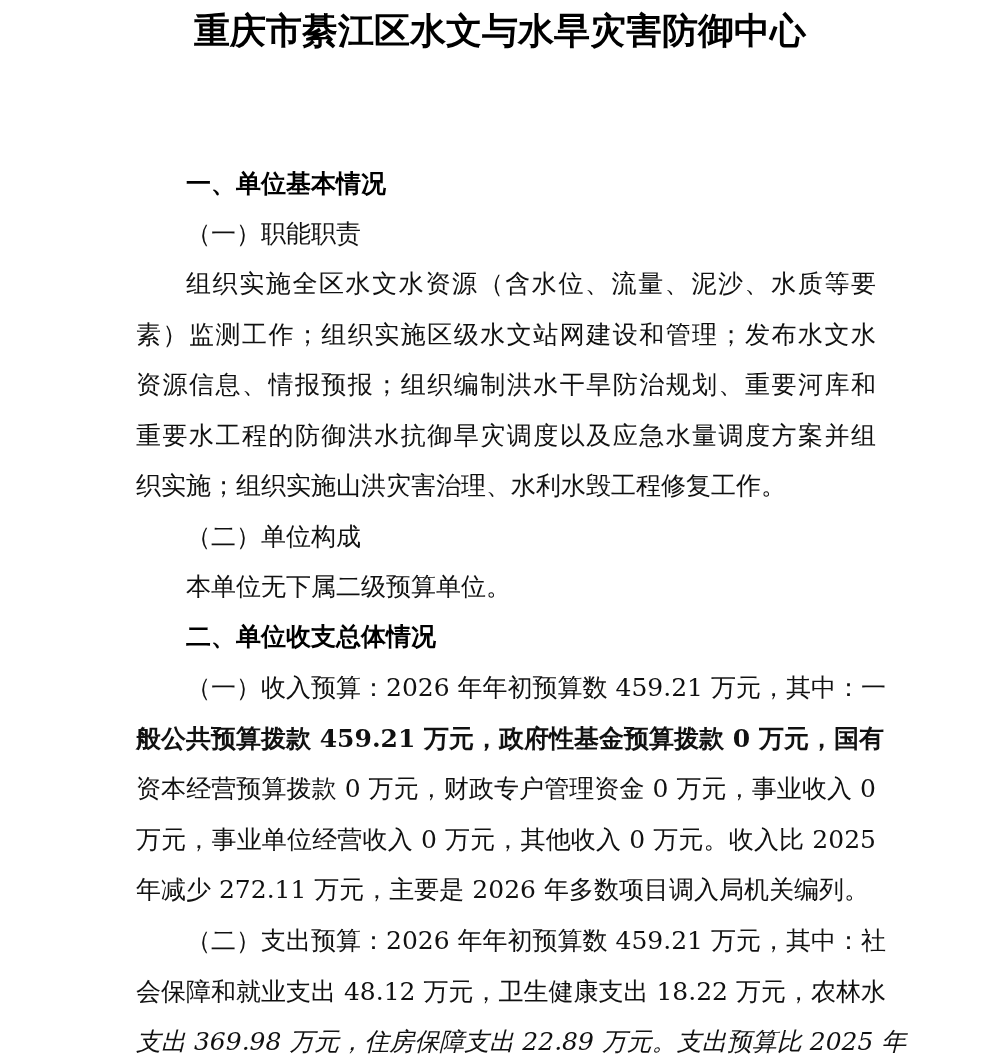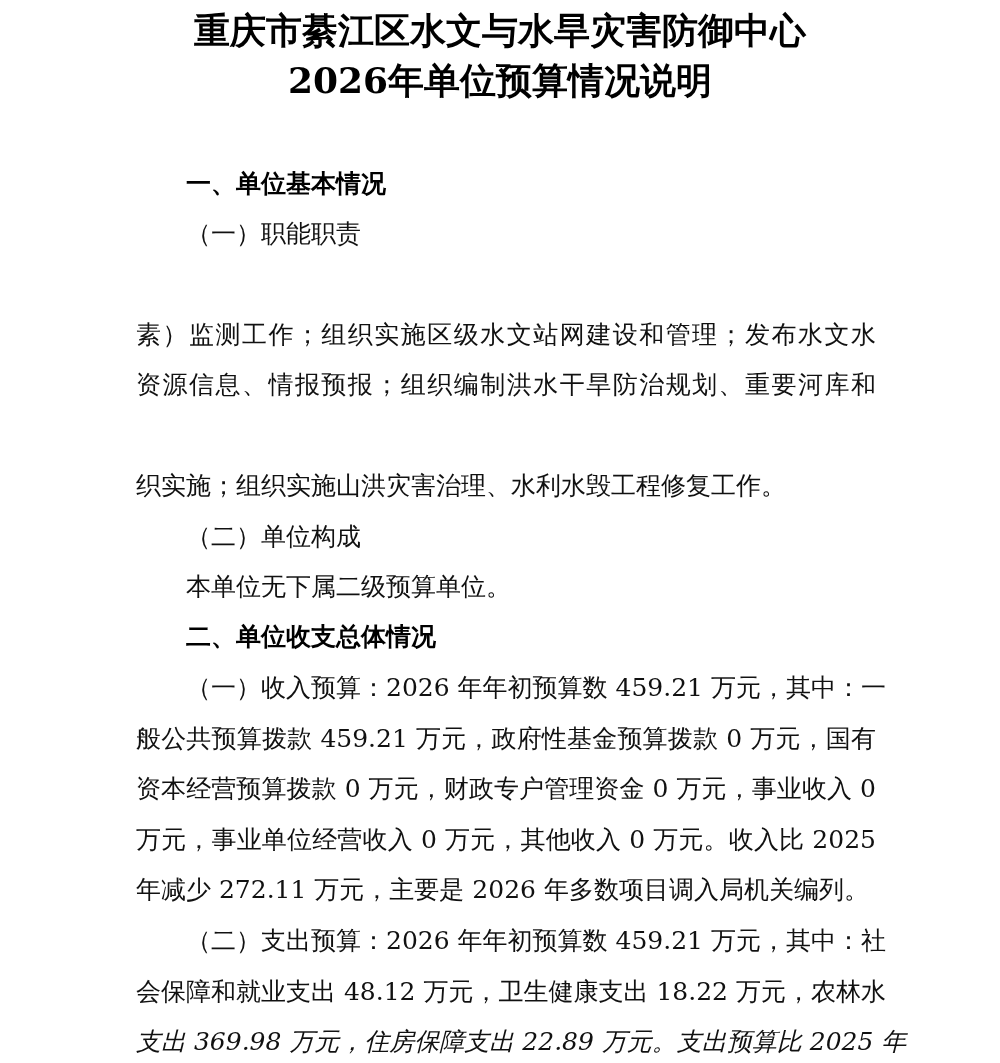--- a/index.html
+++ b/index.html
@@ -69,38 +69,39 @@
       white-space: nowrap;
       color: #111111;
     }
   </style>
 </head>
 <body>
 
 <div class="page">
 
   <div class="title t1">重庆市綦江区水文与水旱灾害防御中心</div>
-  <div class="title t2">2026年单位预算情况说明</div>
 
   <div class="heading" style="top:167px;">一、单位基本情况</div>
 
   <div class="subheading" style="top:217px;">（一）职能职责</div>
 
+  <div class="line indent" style="top:267px;">组织实施全区水文水资源（含水位、流量、泥沙、水质等要</div>
   <div class="line" style="top:368px;">资源信息、情报预报；组织编制洪水干旱防治规划、重要河库和</div>
   <div class="line" style="top:318px;">素）监测工作；组织实施区级水文站网建设和管理；发布水文水</div>
+  <div class="line" style="top:419px;">重要水工程的防御洪水抗御旱灾调度以及应急水量调度方案并组</div>
   <div class="line last" style="top:469px;">织实施；组织实施山洪灾害治理、水利水毁工程修复工作。</div>
 
   <div class="subheading" style="top:520px;">（二）单位构成</div>
 
   <div class="line indent last" style="top:570px;">本单位无下属二级预算单位。</div>
 
   <div class="heading" style="top:620px;">二、单位收支总体情况</div>
 
   <div class="line indent" style="top:671px;">（一）收入预算：2026 年年初预算数 459.21 万元，其中：一</div>
-  <div class="line" style="top:722px;">般公共预算拨款 459.21 万元，政府性基金预算拨款 0 万元，国有</div>
+  <div class="line" style="top:722px;font-weight:bold;">般公共预算拨款 459.21 万元，政府性基金预算拨款 0 万元，国有</div>
   <div class="line" style="top:772px;">资本经营预算拨款 0 万元，财政专户管理资金 0 万元，事业收入 0</div>
   <div class="line" style="top:823px;">万元，事业单位经营收入 0 万元，其他收入 0 万元。收入比 2025</div>
   <div class="line last" style="top:873px;">年减少 272.11 万元，主要是 2026 年多数项目调入局机关编列。</div>
 
   <div class="line indent" style="top:924px;">（二）支出预算：2026 年年初预算数 459.21 万元，其中：社</div>
   <div class="line" style="top:975px;">会保障和就业支出 48.12 万元，卫生健康支出 18.22 万元，农林水</div>
   <div class="line" style="top:1025px;font-style:italic;">支出 369.98 万元，住房保障支出 22.89 万元。支出预算比 2025 年</div>
 
 </div>
 

